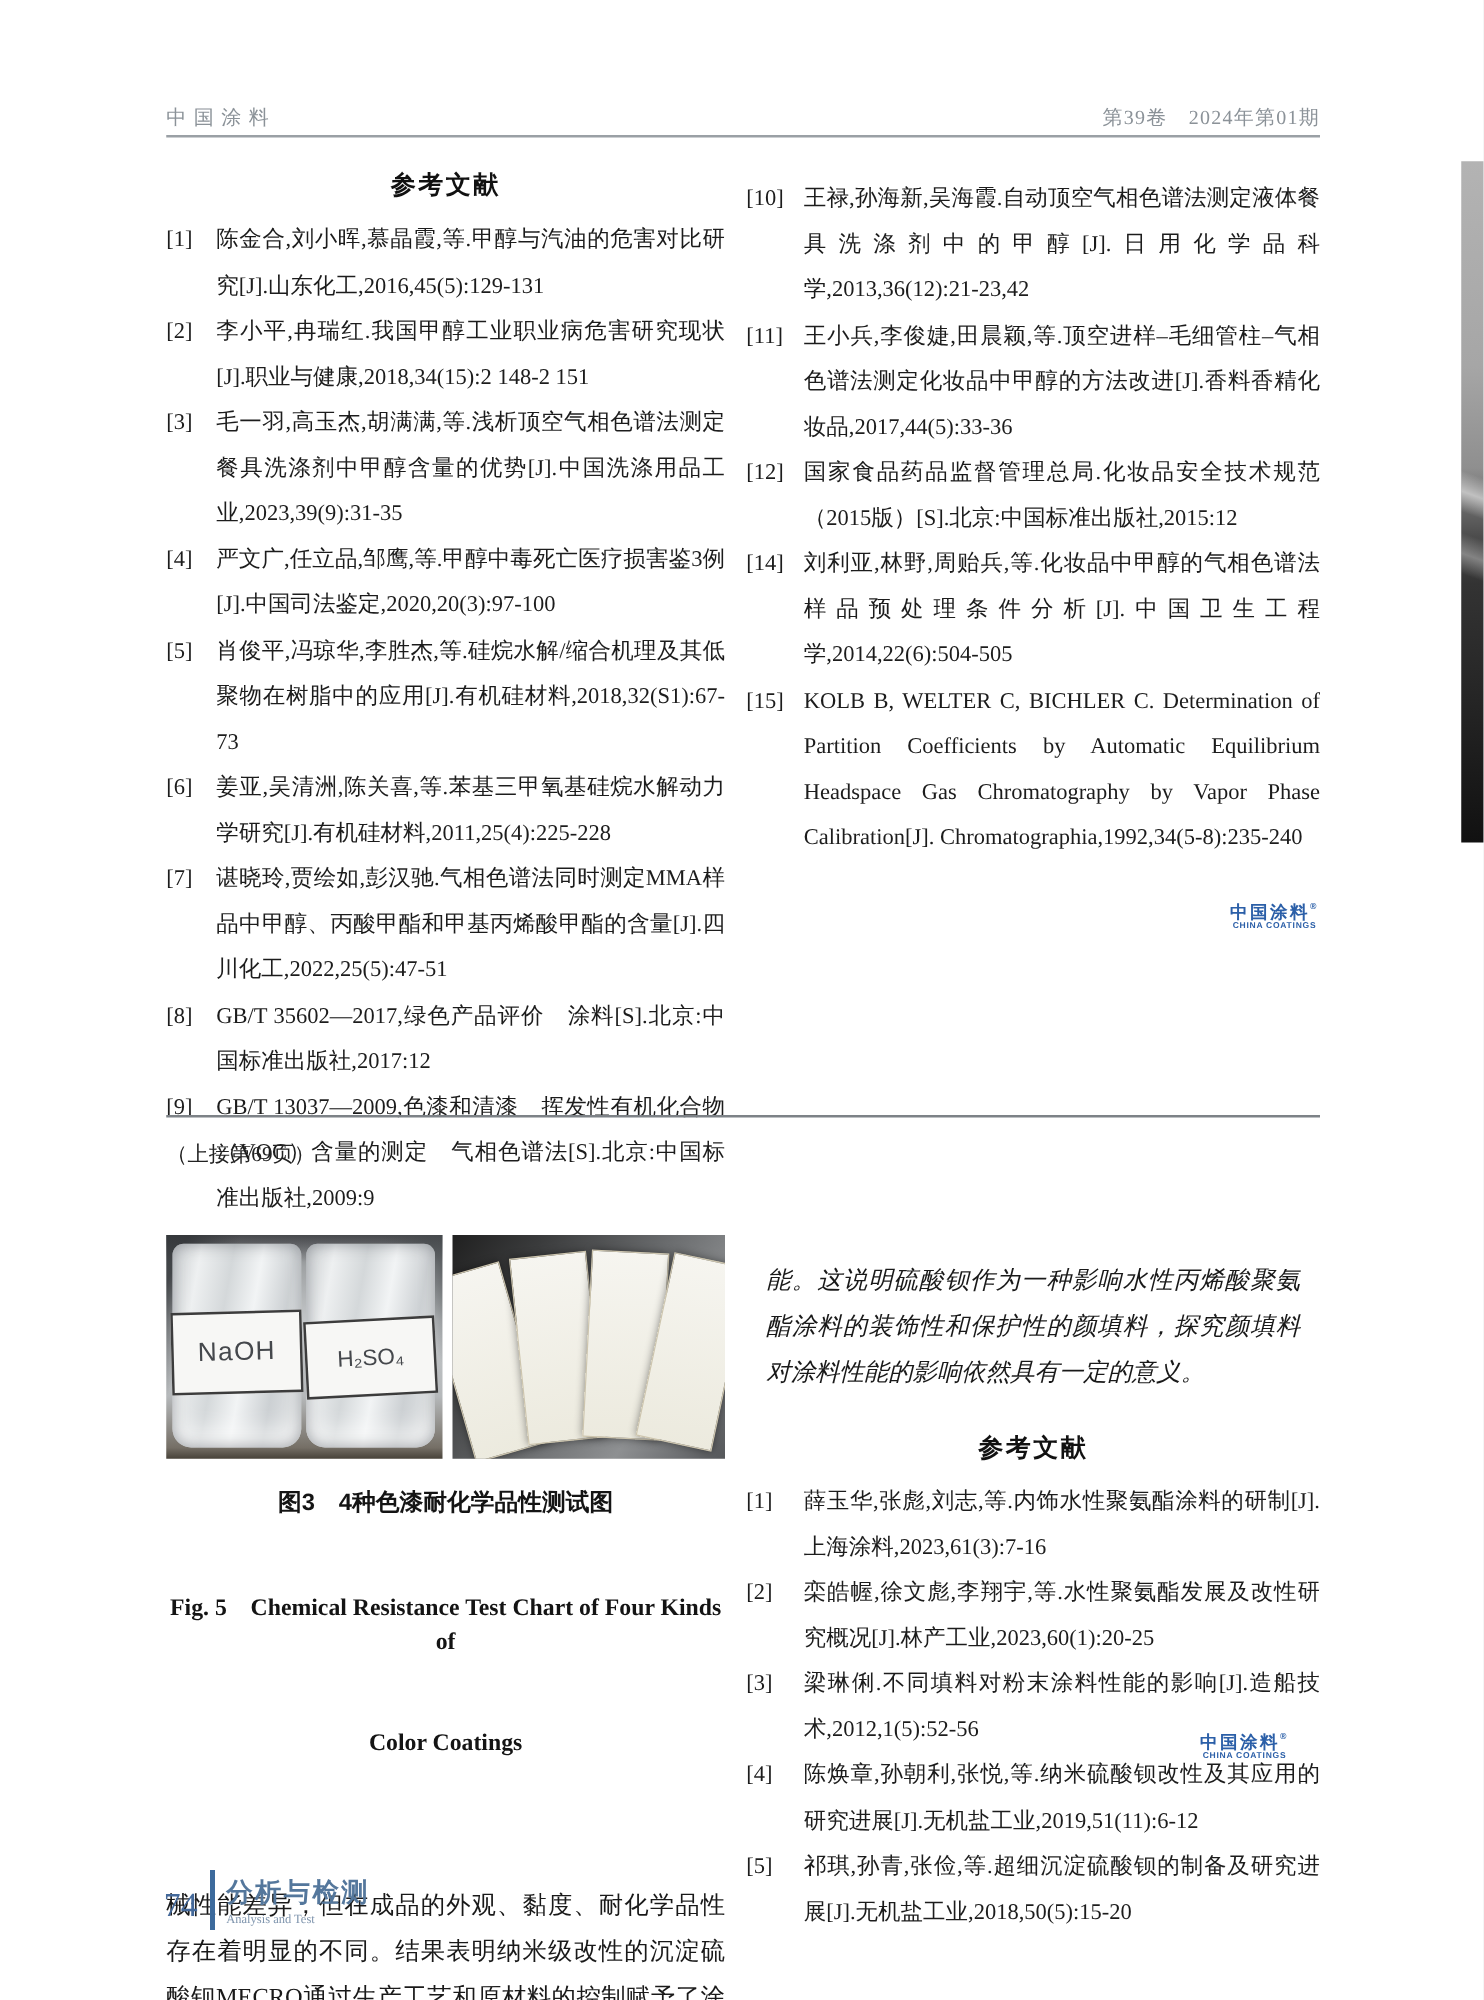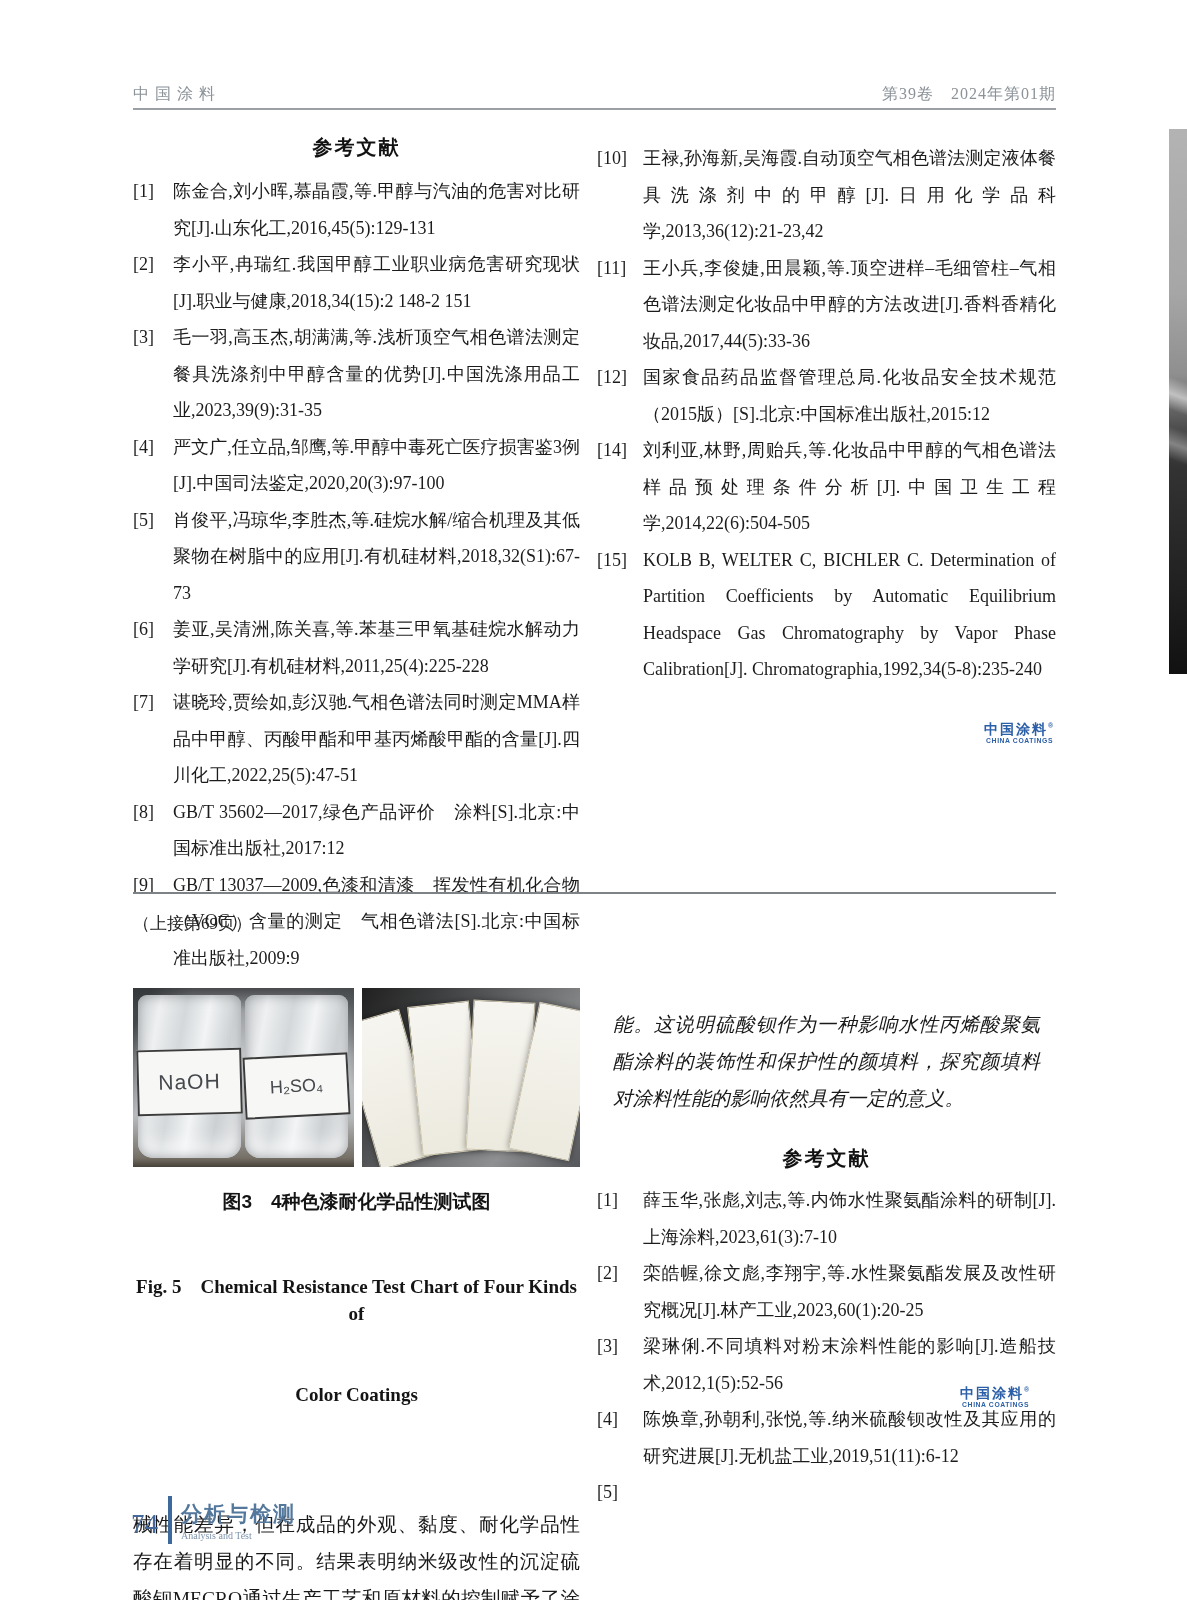--- a/index.html
+++ b/index.html
@@ -215,36 +215,37 @@
     <p class="body-par">械性能差异，但在成品的外观、黏度、耐化学品性存在着明显的不同。结果表明纳米级改性的沉淀硫酸钡MECRO通过生产工艺和原材料的控制赋予了涂料最优的外观和极好的耐化学品性，以及稳定的贮存性</p>
   </div>
 
   <div class="bottom-right">
     <p class="body-par" style="margin:16px;font-style:italic;">能。这说明硫酸钡作为一种影响水性丙烯酸聚氨酯涂料的装饰性和保护性的颜填料，探究颜填料对涂料性能的影响依然具有一定的意义。</p>
     <div class="refs-bottom">
       <h3 class="refs-title refs-bottom-title">参考文献</h3>
       <ol class="reflist">
         <li class="ref">
             <span class="num">[1]</span>
-            <span class="txt">薛玉华,张彪,刘志,等.内饰水性聚氨酯涂料的研制[J].上海涂料,2023,61(3):7-10</span>
+            <span class="txt">薛玉华,张彪,刘志,等.内饰水性聚氨酯涂料的研制[J].上海涂料,2023,61(3):7-16</span>
           </li>
         <li class="ref">
             <span class="num">[2]</span>
             <span class="txt">栾皓幄,徐文彪,李翔宇,等.水性聚氨酯发展及改性研究概况[J].林产工业,2023,60(1):20-25</span>
           </li>
         <li class="ref">
             <span class="num">[3]</span>
             <span class="txt">梁琳俐.不同填料对粉末涂料性能的影响[J].造船技术,2012,1(5):52-56</span>
           </li>
         <li class="ref">
             <span class="num">[4]</span>
             <span class="txt">陈焕章,孙朝利,张悦,等.纳米硫酸钡改性及其应用的研究进展[J].无机盐工业,2019,51(11):6-12</span>
           </li>
         <li class="ref">
             <span class="num">[5]</span>
+            <span class="txt">祁琪,孙青,张俭,等.超细沉淀硫酸钡的制备及研究进展[J].无机盐工业,2018,50(5):15-20</span>
           </li>
       </ol>
     </div>
   </div>
 
   <div class="logo logo-bottom">
     <div class="cn"><span>中国涂料</span><span class="mark">®</span></div>
     <div class="en">CHINA COATINGS</div>
   </div>
 

